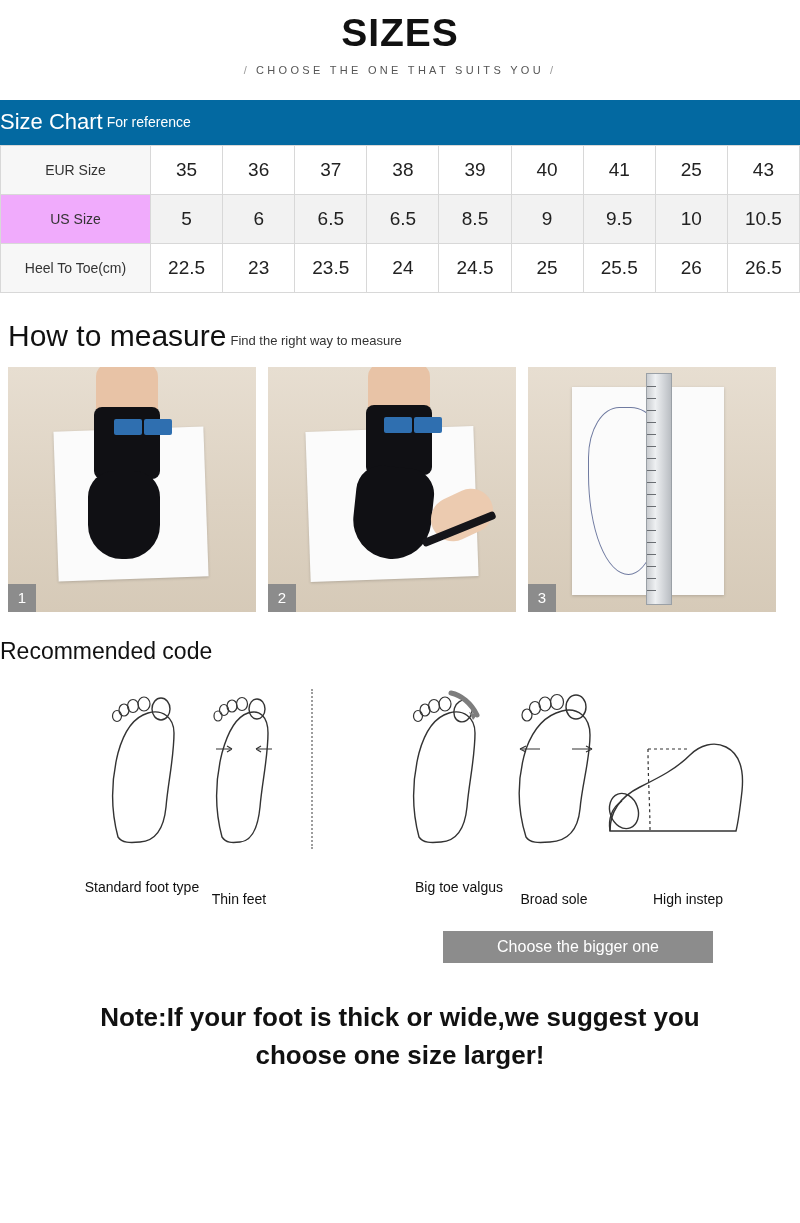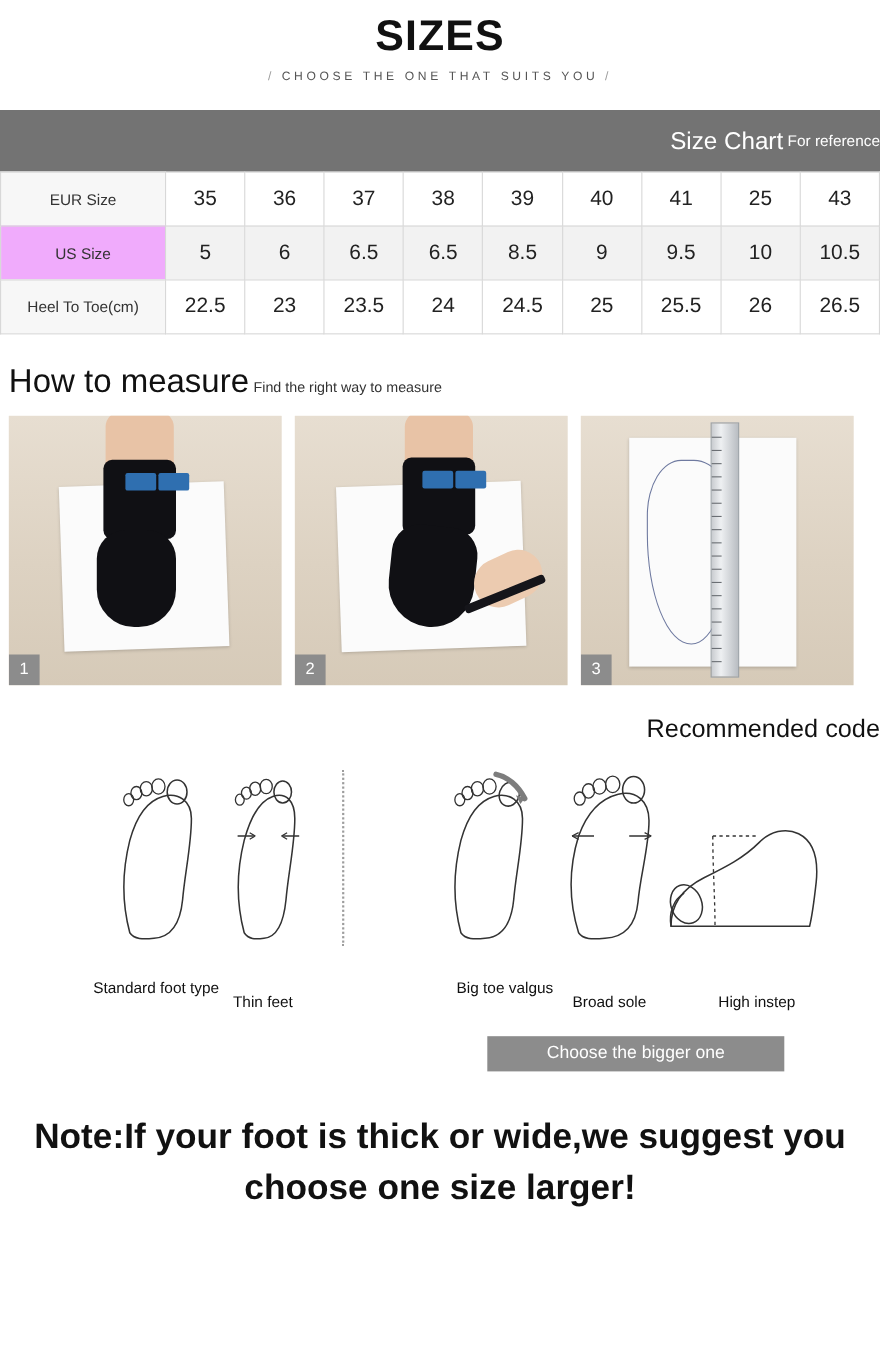--- a/index.html
+++ b/index.html
@@ -26,26 +26,26 @@
     margin-top: 10px;
     font-size: 11px;
     letter-spacing: 3.3px;
     color: #555;
   }
   .header .subtitle .slash { color: #9a9a9a; margin: 0 6px; }
 
   
   .chart-wrap { margin-top: 24px; width: 800px; }
   .chart-title-bar {
-    background: #737373;
+    background: #0369a1;
     color: #ffffff;
-    height: 56px;
+    height: 45px;
     display: flex;
     align-items: center;
-    justify-content: flex-end;
+    justify-content: flex-start;
   }
   .chart-title-bar .t1 { font-size: 22px; }
   .chart-title-bar .t2 { font-size: 14px; margin-left: 4px; }
 
   table.size-table {
     width: 800px;
     border-collapse: collapse;
     table-layout: fixed;
   }
   table.size-table td {
@@ -135,21 +135,21 @@
   .ruler .tick { position: absolute; left: 0; width: 9px; height: 1px; background: #6a6e73; }
   .outline {
     position: absolute;
     left: 60px; top: 40px;
     width: 78px; height: 168px;
     border: 1.5px solid #6f7aa0;
     border-radius: 40% 45% 48% 52% / 30% 30% 60% 60%;
   }
 
   
-  .rec-title { margin-top: 26px; text-align: right; font-size: 23px; color: #111; }
+  .rec-title { margin-top: 26px; text-align: left; font-size: 23px; color: #111; }
   .feet-row { margin-top: 14px; position: relative; height: 200px; }
   .divider-dots {
     position: absolute;
     left: 311px; top: 10px;
     width: 0; height: 160px;
     border-left: 2px dotted #9d9d9d;
   }
   .foot-svg { position: absolute; }
 
   .labels { position: relative; height: 52px; }
@@ -164,21 +164,21 @@
     height: 32px;
     display: flex; align-items: center; justify-content: center;
   }
   .btn-left { left: 82px; width: 214px; }
   .btn-right { left: 443px; width: 270px; }
 
   
   .note {
     margin-top: 22px;
     text-align: center;
-    font-size: 32px;
+    font-size: 26px;
     font-weight: bold;
     color: #111;
     line-height: 1.45;
     padding: 0 24px 20px;
   }
 </style>
 </head>
 <body>
 
 <div class="page">

